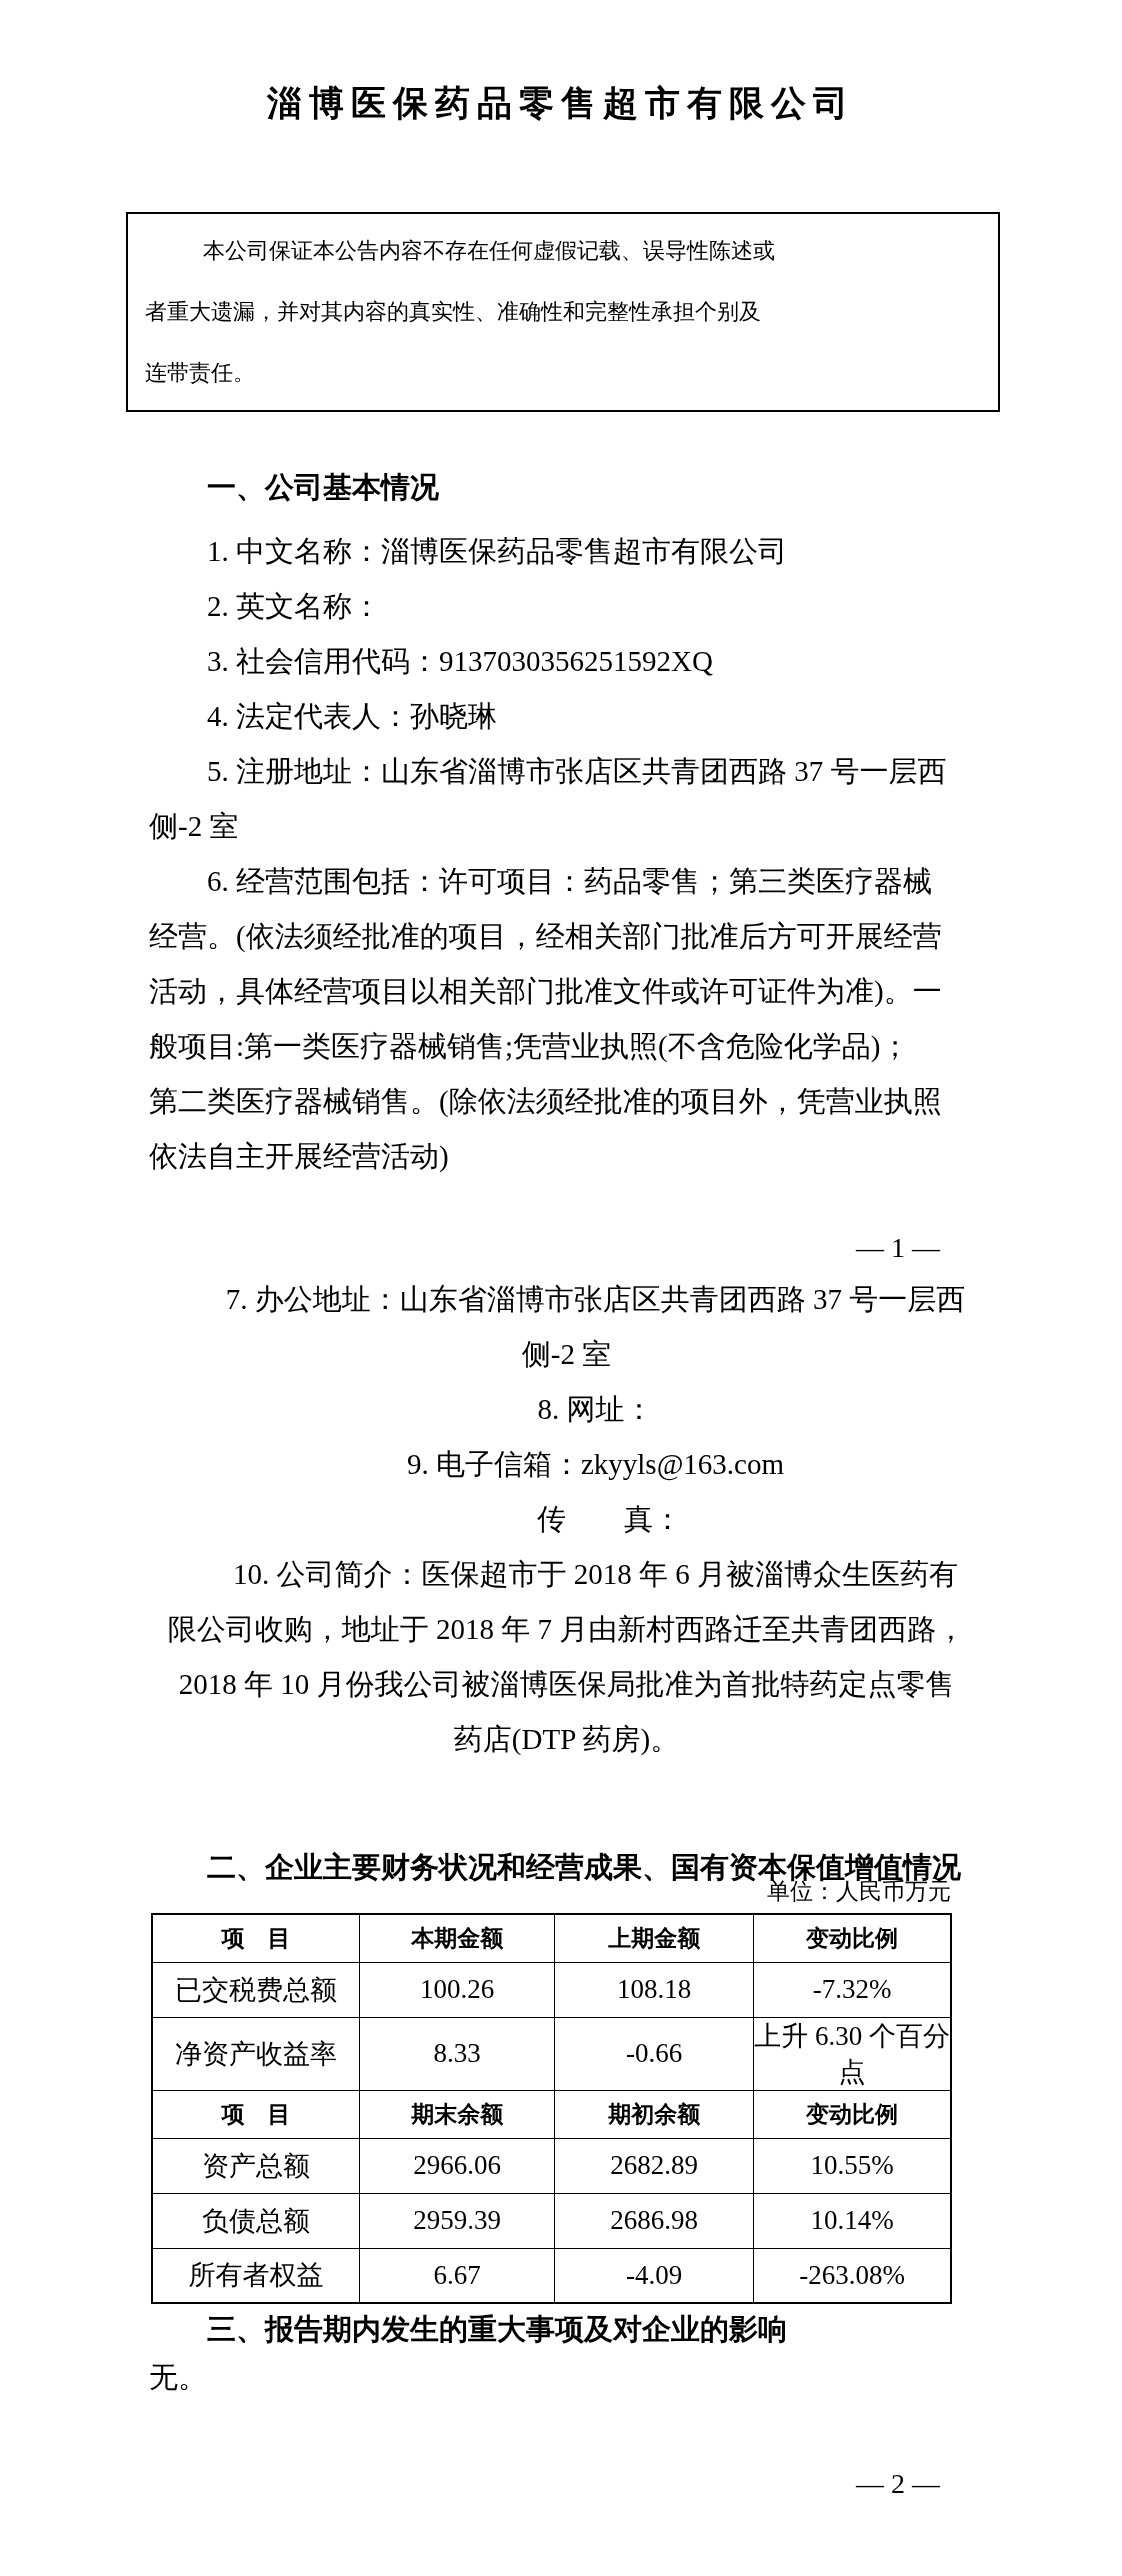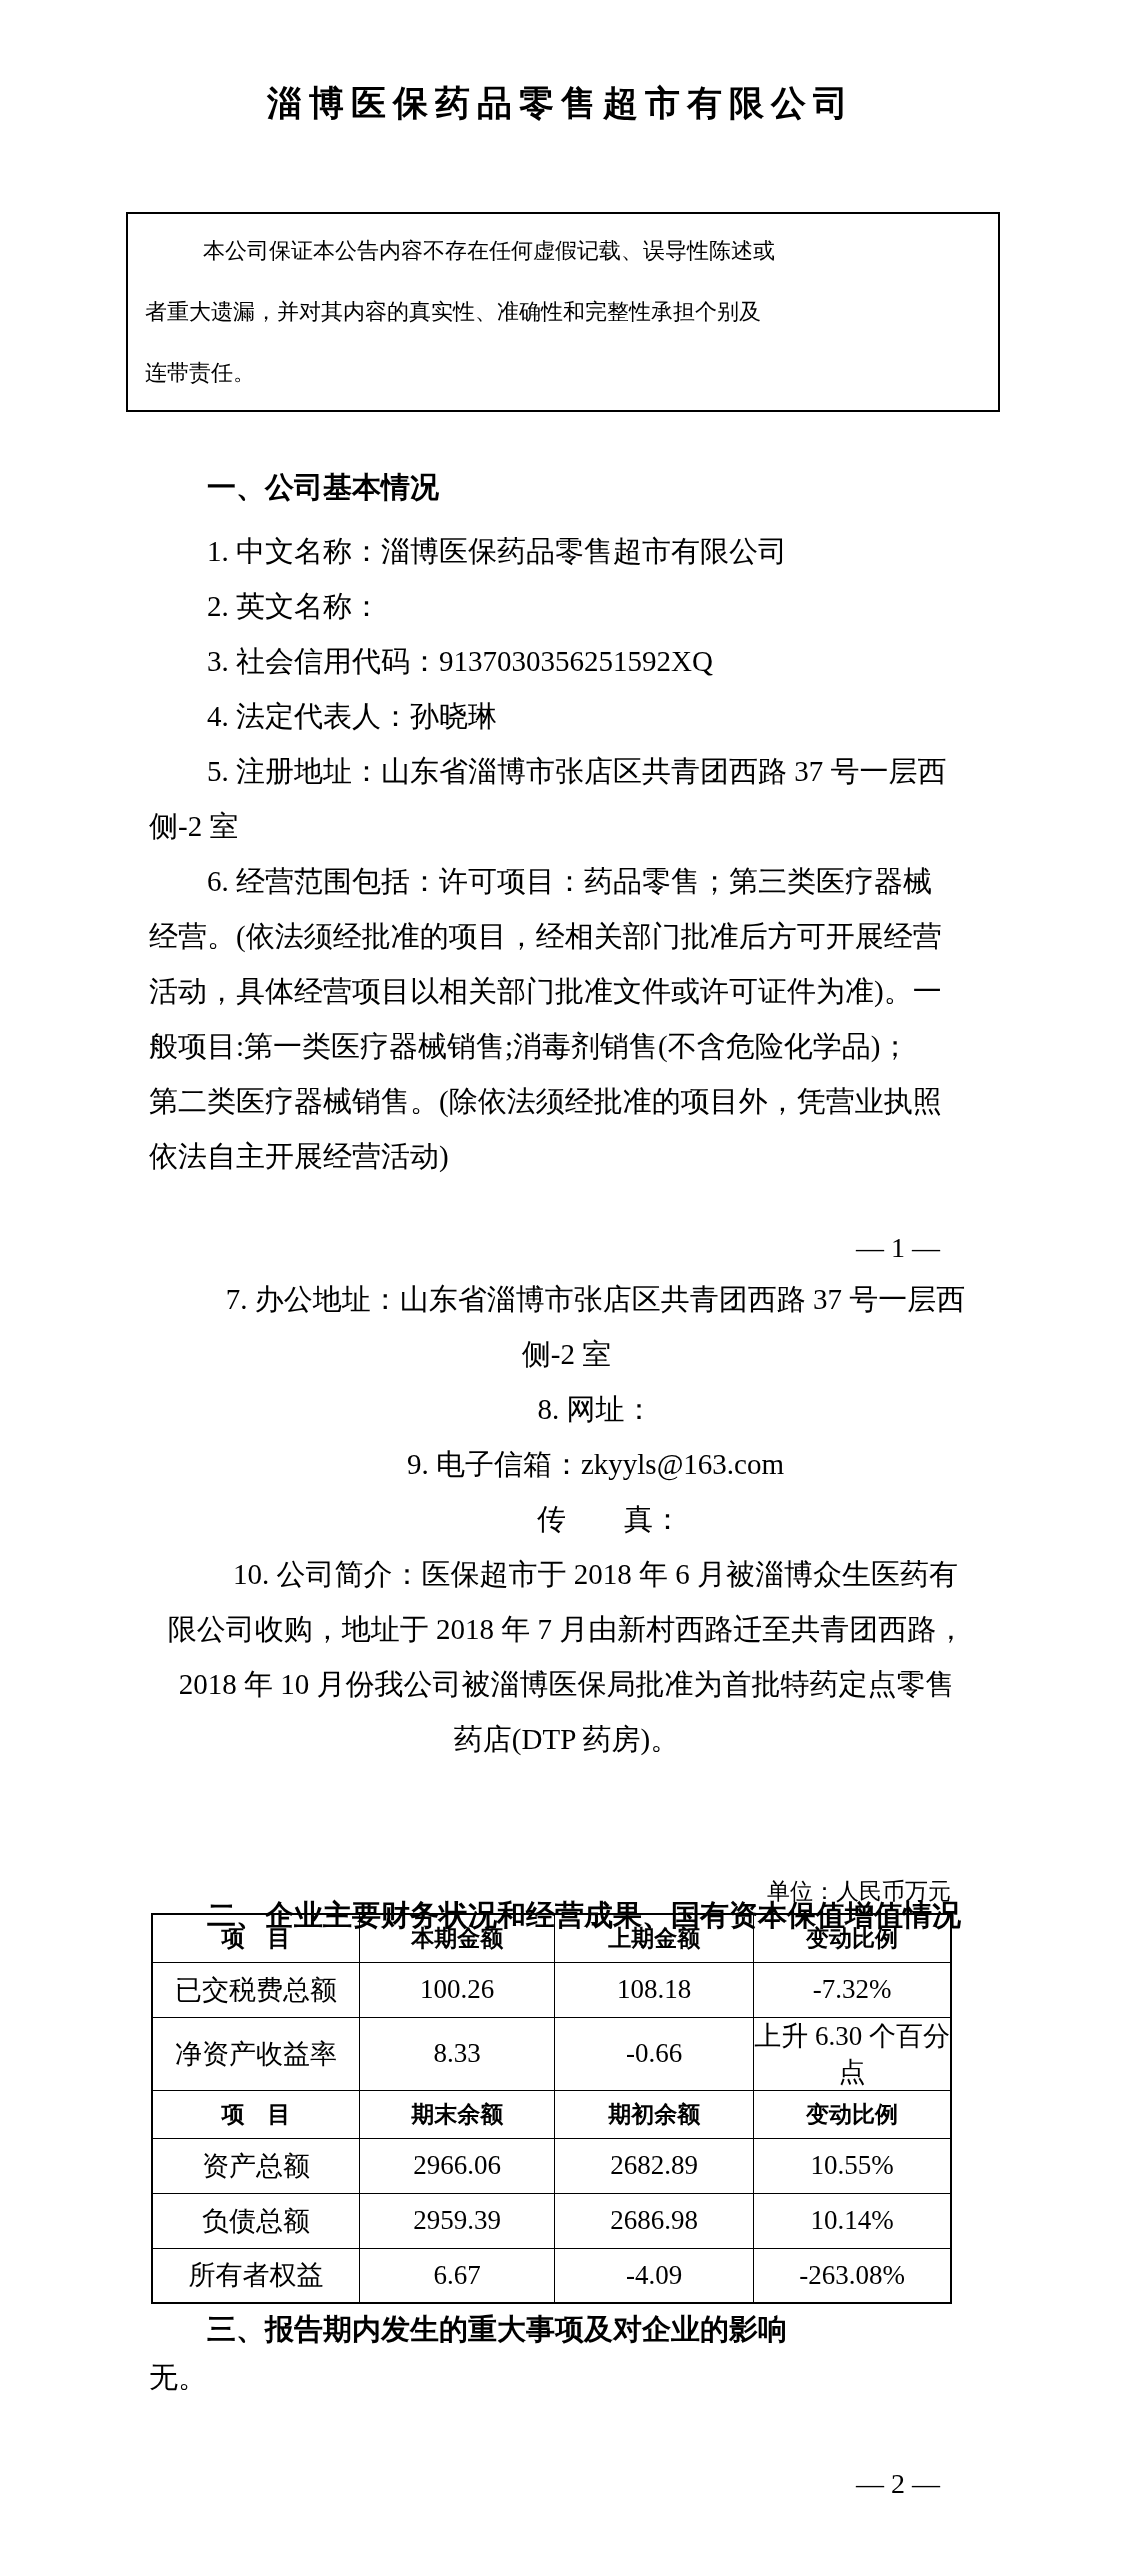--- a/index.html
+++ b/index.html
@@ -35,21 +35,21 @@
   .ind  { text-indent:58px; }
   .ind3 { text-indent:86px; }
   .sec-heading {
     position:absolute; left:149px; width:849px;
     font-family:"Liberation Sans","DejaVu Sans",sans-serif;
     font-weight:bold;
     font-size:29px; line-height:40px;
     white-space:nowrap;
   }
   .sec-1 { top:467px; }
-  .sec-2 { top:1847px;margin-top:48px; }
+  .sec-2 { top:1847px; }
   .sec-3 { top:2309px; }
   .body-block { position:absolute; left:149px; width:835px; }
   .body-block-1 { top:524px; }
   .body-block-2 { top:1272px;text-align:center; }
   .body-line {
     font-size:29px; height:55px; line-height:55px;
     white-space:nowrap;
   }
   .page-number {
     position:absolute; right:182px;
@@ -112,21 +112,21 @@
   <div class="body-block body-block-1">
     <div class="body-line ind">1. 中文名称：淄博医保药品零售超市有限公司</div>
     <div class="body-line ind">2. 英文名称：</div>
     <div class="body-line ind">3. 社会信用代码：9137030356251592XQ</div>
     <div class="body-line ind">4. 法定代表人：孙晓琳</div>
     <div class="body-line ind">5. 注册地址：山东省淄博市张店区共青团西路 37 号一层西</div>
     <div class="body-line">侧-2 室</div>
     <div class="body-line ind">6. 经营范围包括：许可项目：药品零售；第三类医疗器械</div>
     <div class="body-line">经营。(依法须经批准的项目，经相关部门批准后方可开展经营</div>
     <div class="body-line">活动，具体经营项目以相关部门批准文件或许可证件为准)。一</div>
-    <div class="body-line">般项目:第一类医疗器械销售;消毒剂销售(不含危险化学品)；</div>
+    <div class="body-line">般项目:第一类医疗器械销售;凭营业执照(不含危险化学品)；</div>
     <div class="body-line">第二类医疗器械销售。(除依法须经批准的项目外，凭营业执照</div>
     <div class="body-line">依法自主开展经营活动)</div>
   </div>
 
   <div class="page-number page-number-1">— 1 —</div>
 
   <div class="body-block body-block-2">
     <div class="body-line ind">7. 办公地址：山东省淄博市张店区共青团西路 37 号一层西</div>
     <div class="body-line">侧-2 室</div>
     <div class="body-line ind">8. 网址：</div>

